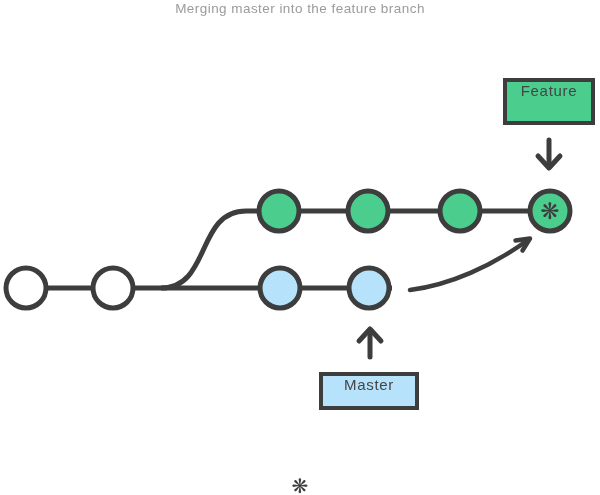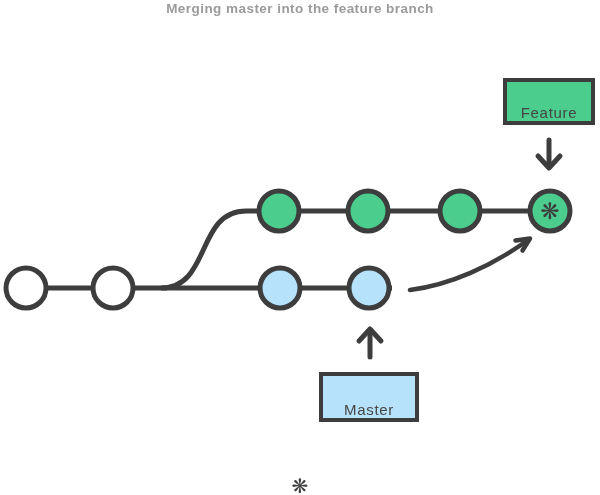--- a/index.html
+++ b/index.html
@@ -10,41 +10,41 @@
     --bg:#ffffff;
     --label-text:#454545;
   }
   html,body{margin:0;padding:0;background:#fff;}
   .canvas{
     position:relative;width:600px;height:495px;background:var(--bg);
     font-family:"Liberation Sans",sans-serif;overflow:hidden;
   }
   .title{
     position:absolute;top:1px;left:0;width:100%;text-align:center;
-    font-weight:bold;font-size:13.5px;letter-spacing:.45px;color:var(--gray);
+    font-weight:normal;font-size:13.5px;letter-spacing:.45px;color:var(--gray);
   }
   svg.graph{position:absolute;left:0;top:0;}
   .line{stroke:var(--dark);stroke-width:5;fill:none;}
   .commit{stroke:var(--dark);stroke-width:5;}
   .commit.white{fill:#ffffff;}
   .commit.green{fill:var(--green);}
   .commit.blue{fill:var(--blue);}
   .arrow{stroke:var(--dark);stroke-width:5;fill:none;stroke-linecap:round;stroke-linejoin:round;}
   .arrow.thin{stroke-width:4.5;}
   .merge-glyph{
     fill:var(--dark);font-size:23px;
     font-family:"DejaVu Sans",sans-serif;
   }
   .label-box{
     position:absolute;box-sizing:border-box;border:4px solid var(--dark);
-    display:flex;align-items:flex-end;justify-content:center;
+    display:flex;align-items:flex-start;justify-content:center;
     font-size:15px;letter-spacing:.7px;color:var(--label-text);
   }
   .feature-box{left:503px;top:78px;width:92px;height:47px;background:var(--green);}
-  .master-box{left:319px;top:372px;width:100px;height:50px;background:var(--blue);}
+  .master-box{left:319px;top:372px;width:100px;height:38px;background:var(--blue);}
   .legend{
     position:absolute;left:0;right:0;top:475px;height:22px;
     display:flex;align-items:center;justify-content:center;gap:16px;
   }
   .legend-icon{
     font-size:20px;line-height:1;color:var(--dark);
     font-family:"DejaVu Sans",sans-serif;
   }
   .legend-label{
     font-weight:bold;font-size:15px;letter-spacing:.3px;color:var(--dark);

